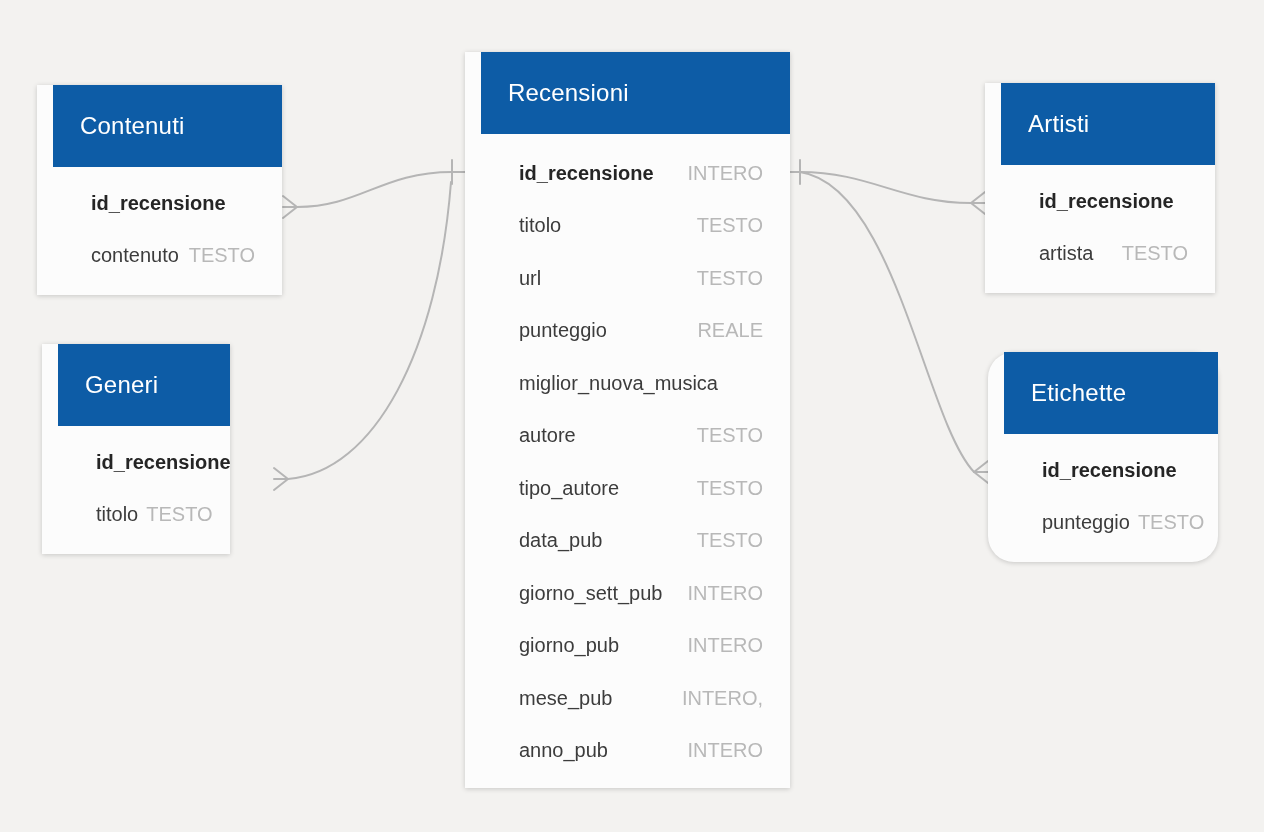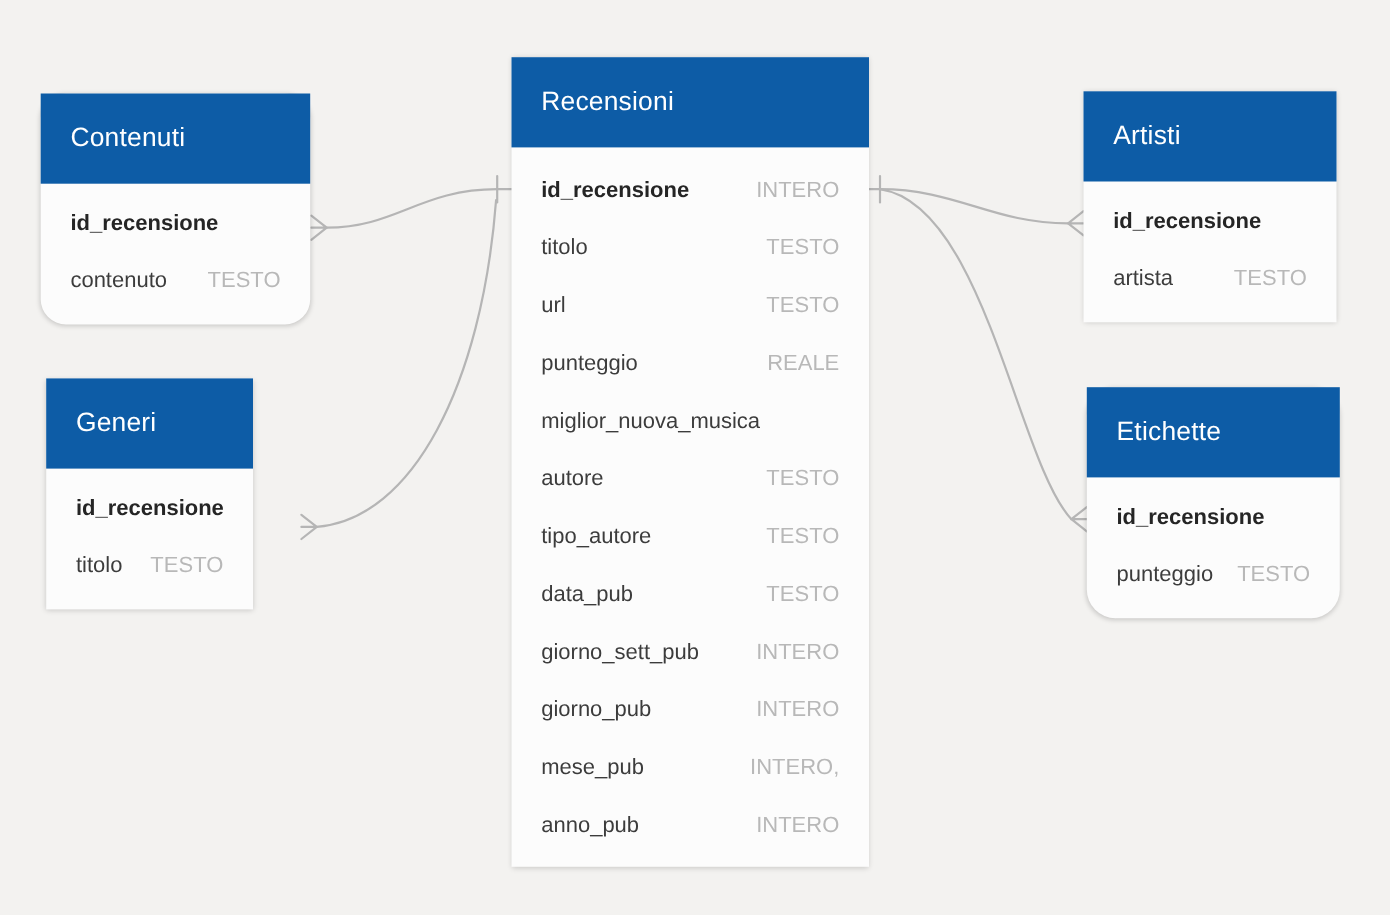--- a/index.html
+++ b/index.html
@@ -23,20 +23,21 @@
     stroke: #b5b5b5;
     stroke-width: 2;
     fill: none;
     stroke-linecap: round;
   }
 
   .table {
     position: absolute;
     background: #fcfcfc;
     box-shadow: 0 1px 5px rgba(0,0,0,0.18);
+    padding-left: 16px;
   }
   .table-header {
     background: #0d5ca6;
     color: #ffffff;
     height: 82px;
     display: flex;
     align-items: center;
     padding: 0 27px;
     font-size: 24px;
     letter-spacing: 0.2px;
@@ -44,20 +45,21 @@
   .table-body { padding: 10px 0 14px 0; }
   .field-row {
     height: 52px;
     display: flex;
     align-items: center;
     justify-content: space-between;
     padding: 0 27px;
     font-size: 20px;
     color: #3c3c3c;
     gap: 8px;
+    margin-left: 11px;
   }
   .field-row .name { white-space: nowrap; }
   .field-row .type { color: #b8b8b8; white-space: nowrap; }
   .field-row.key .name { font-weight: bold; color: #252525; }
 
   .table-recensioni .table-body { padding: 13px 0 11px 0; }
   .table-recensioni .field-row { height: 52.5px; }
 </style>
 </head>
 <body>
@@ -84,21 +86,21 @@
       <path d="M800,172 C870,172 902,203 971,203"></path>
       <path d="M971,203 L985,192 M971,203 L985,203 M971,203 L985,214"></path>
     </g>
 
     <g>
       <path d="M800,172 C895,186 925,420 974,472"></path>
       <path d="M974,472 L988,461 M974,472 L988,472 M974,472 L988,483"></path>
     </g>
   </svg>
 
-  <div class="table table-contenuti" style="left:37px; top:85px; width:245px;border-radius:23px;">
+  <div class="table table-contenuti" style="left:37px; top:85px; width:245px;">
     <div class="table-header">Contenuti</div>
     <div class="table-body">
       <div class="field-row key">
         <span class="name">id_recensione</span>
         <span class="type"></span>
       </div>
       <div class="field-row">
         <span class="name">contenuto</span>
         <span class="type">TESTO</span>
       </div>

